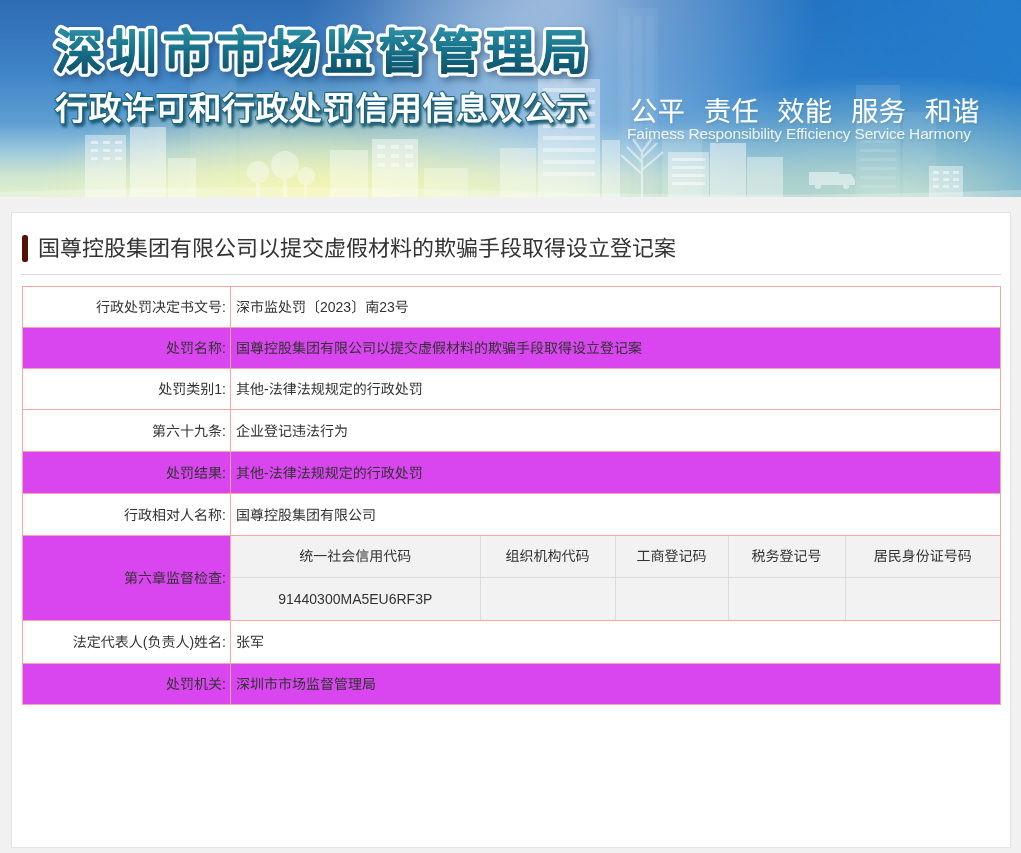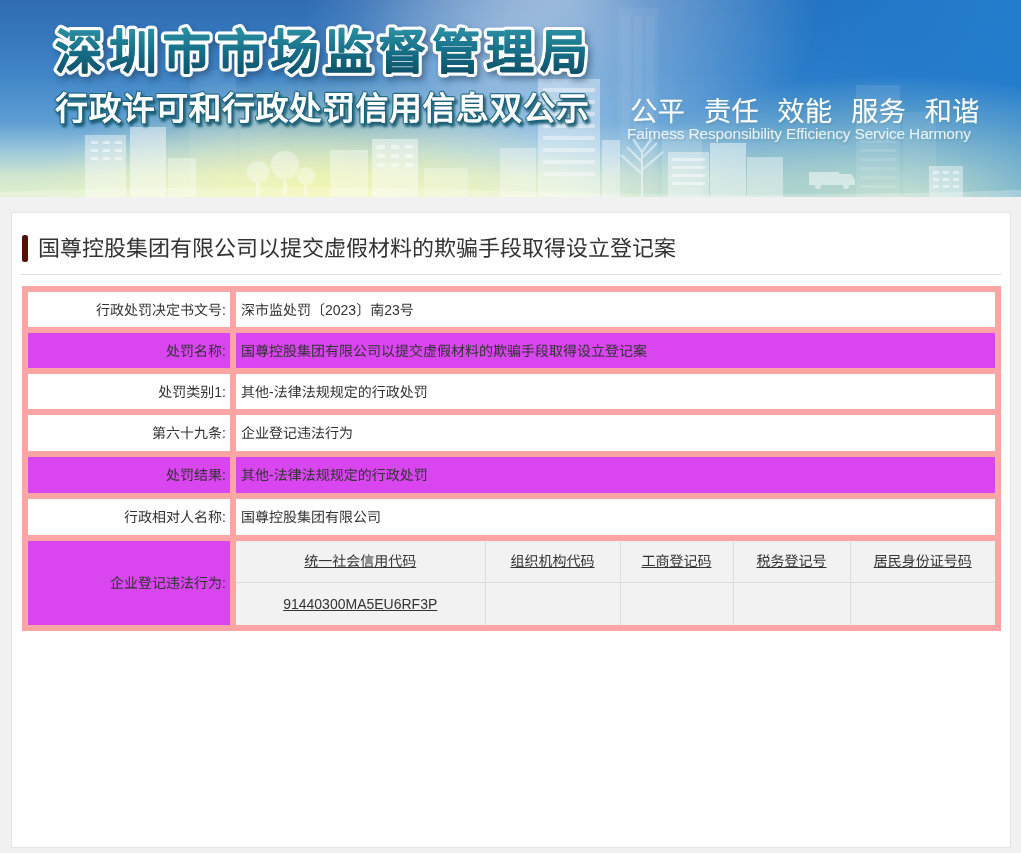--- a/index.html
+++ b/index.html
@@ -11,25 +11,25 @@
 .box { position:relative; width:1000px; margin:15px 0 0 11px; height:636px;
   background:#fff; border:1px solid #e4e4e4; }
 .titlerow { position:relative; height:61px; }
 .redbar { position:absolute; left:10px; top:22px; width:6px; height:27px;
   background:#541108; border-radius:2.5px; }
 .btitle { position:absolute; left:26px; top:17px; font-size:22px; color:#333;
   white-space:nowrap; }
 .sep { height:1px; background:#dcdcdc; margin:0 9px 0 9px; }
 table.main { border-collapse:collapse; table-layout:fixed; width:979px;
   margin:11px 0 0 10px; font-size:14px; color:#333; }
-table.main td { border:6px solid #fca5a5; height:41px; padding:2px 4px 2px 5px;
+table.main td { border:1px solid #fca5a5; height:41px; padding:2px 4px 2px 5px;
   line-height:24px; vertical-align:middle; }
 table.main td.lbl { width:208px; text-align:right; padding-right:4px; }
 tr.g td { background:#d946ef; }
-table.main td.nest { padding:0;text-decoration:underline; }
+table.main td.nest { padding:0; }
 table.sub { border-collapse:collapse; table-layout:fixed; width:100%;
   font-size:14px; color:#333; }
 table.sub td { border:0 none; height:43px; padding:2px 6px; line-height:24px;
   text-align:center; vertical-align:middle; background:#f2f2f2; }
 table.sub tr.hr td { border-bottom:1px solid #dcdcdc; height:41px; }
 table.sub td + td { border-left:1px solid #dcdcdc; }
 </style>
 </head>
 <body>
 <div class="header">
@@ -225,21 +225,21 @@
         </tr>
     <tr class="g">
           <td class="lbl" style="height:42px">处罚结果:</td>
           <td>其他-法律法规规定的行政处罚</td>
         </tr>
     <tr>
           <td class="lbl" style="height:42px">行政相对人名称:</td>
           <td>国尊控股集团有限公司</td>
         </tr>
     <tr class="g">
-          <td class="lbl">企业登记违法行为:</td>
+          <td class="lbl">第六章监督检查:</td>
           <td class="nest">
       <table class="sub">
         <tbody>
                 <tr class="hr">
                   <td style="width:249px">统一社会信用代码</td>
                   <td style="width:135px">组织机构代码</td>
                   <td style="width:113px">工商登记码</td>
                   <td style="width:117px">税务登记号</td>
                   <td>居民身份证号码</td>
                 </tr>
@@ -247,15 +247,23 @@
                   <td>91440300MA5EU6RF3P</td>
                   <td></td>
                   <td></td>
                   <td></td>
                   <td></td>
                 </tr>
       </tbody>
             </table>
     </td>
         </tr>
+    <tr>
+          <td class="lbl" style="height:43px">法定代表人(负责人)姓名:</td>
+          <td>张军</td>
+        </tr>
+    <tr class="g">
+          <td class="lbl">处罚机关:</td>
+          <td>深圳市市场监督管理局</td>
+        </tr>
   </tbody>
     </table>
 </div>
 
 </body></html>

